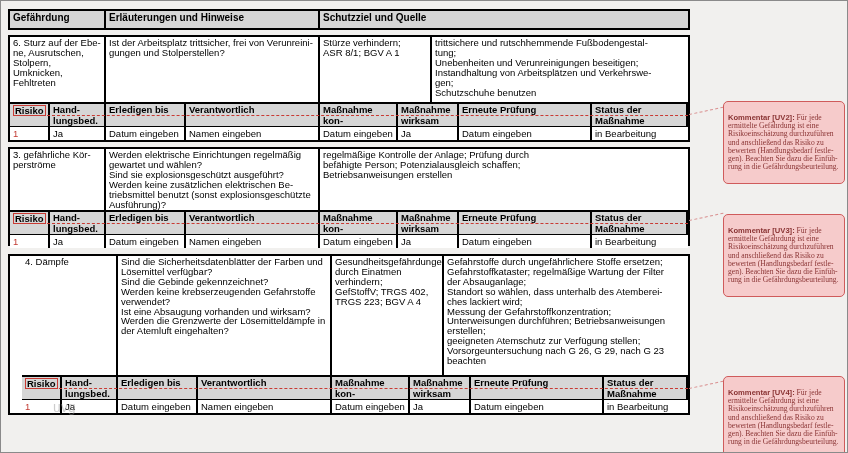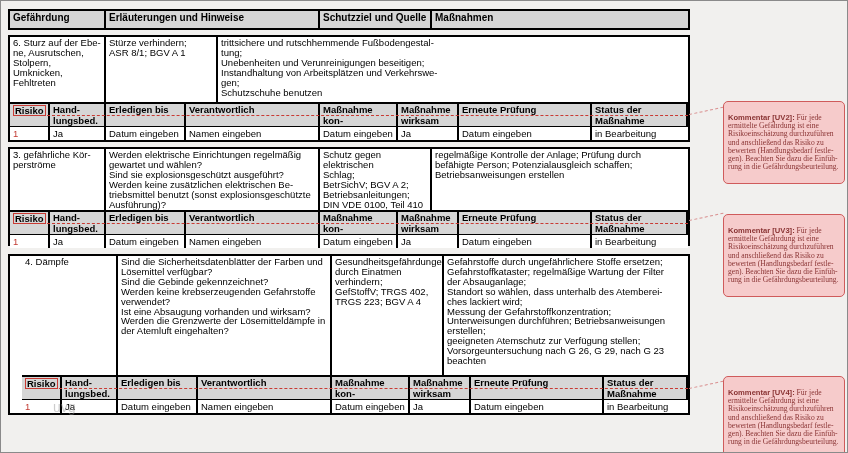--- a/index.html
+++ b/index.html
@@ -50,29 +50,30 @@
 </style>
 </head>
 <body>
 
 <div class="page">
 
   <div class="hdr">
     <div class="cell c1">Gefährdung</div>
     <div class="cell c2">Erläuterungen und Hinweise</div>
     <div class="cell c3">Schutzziel und Quelle</div>
-    <div class="cell c4">Maßnahmen</div>
   </div>
 
   <div class="tbl sec2">
     <div class="row content-row">
       <div class="cell c1">6. Sturz auf der Ebe-
 ne, Ausrutschen,
 Stolpern, Umknicken,
 Fehltreten</div>
+      <div class="cell c2">Ist der Arbeitsplatz trittsicher, frei von Verunreini-
+gungen und Stolperstellen?</div>
       <div class="cell c3">Stürze verhindern;
 ASR 8/1; BGV A 1</div>
       <div class="cell c4">trittsichere und rutschhemmende Fußbodengestal-
 tung;
 Unebenheiten und Verunreinigungen beseitigen;
 Instandhaltung von Arbeitsplätzen und Verkehrswe-
 gen;
 Schutzschuhe benutzen</div>
     </div>
     <div class="row sub-row">
@@ -104,25 +105,20 @@
   <div class="tbl sec3">
     <div class="row content-row">
       <div class="cell c1">3. gefährliche Kör-
 perströme</div>
       <div class="cell c2">Werden elektrische Einrichtungen regelmäßig
 gewartet und wählen?
 Sind sie explosionsgeschützt ausgeführt?
 Werden keine zusätzlichen elektrischen Be-
 triebsmittel benutzt (sonst explosionsgeschützte
 Ausführung)?</div>
-      <div class="cell c3">Schutz gegen elektrischen
-Schlag;
-BetrSichV; BGV A 2;
-Betriebsanleitungen;
-DIN VDE 0100, Teil 410</div>
       <div class="cell c4">regelmäßige Kontrolle der Anlage; Prüfung durch
 befähigte Person; Potenzialausgleich schaffen;
 Betriebsanweisungen erstellen</div>
     </div>
     <div class="row sub-row">
       <div class="cell s1"><span class="anchor">Risiko</span></div>
       <div class="cell s2">Hand-
 lungsbed.</div>
       <div class="cell s3">Erledigen bis</div>
       <div class="cell s4">Verantwortlich</div>

